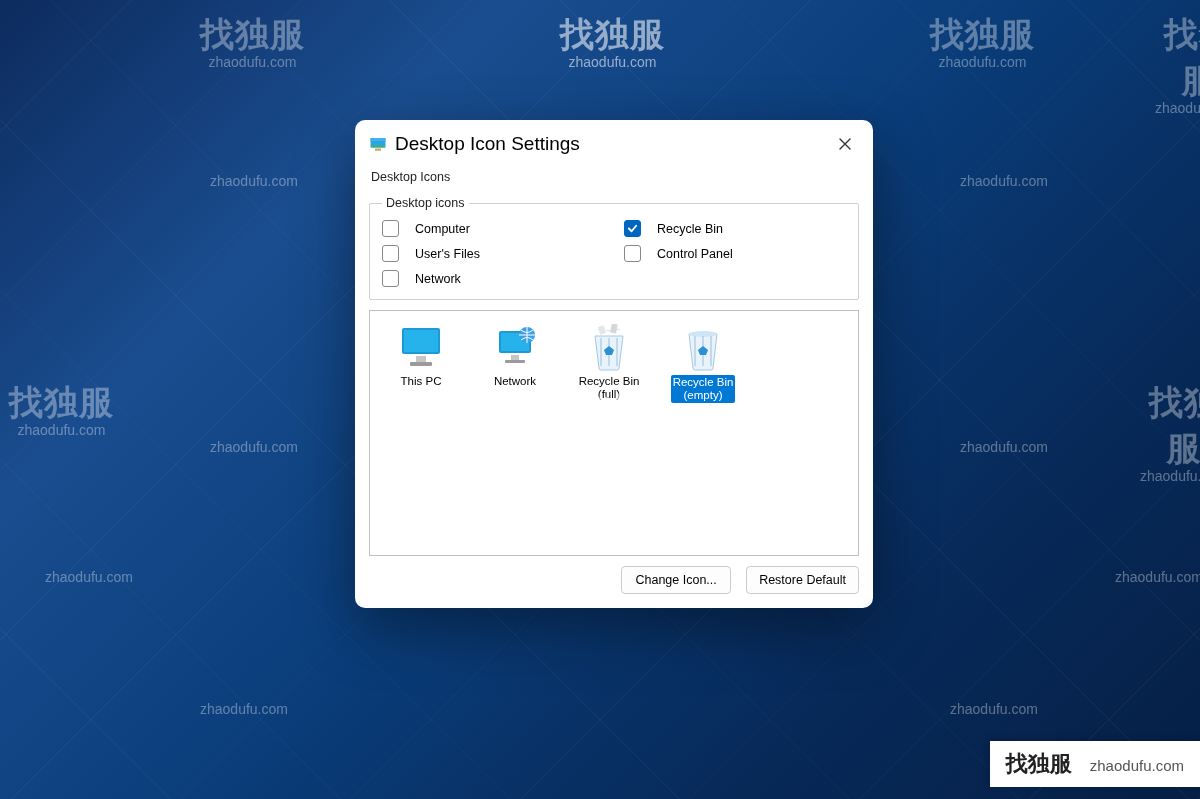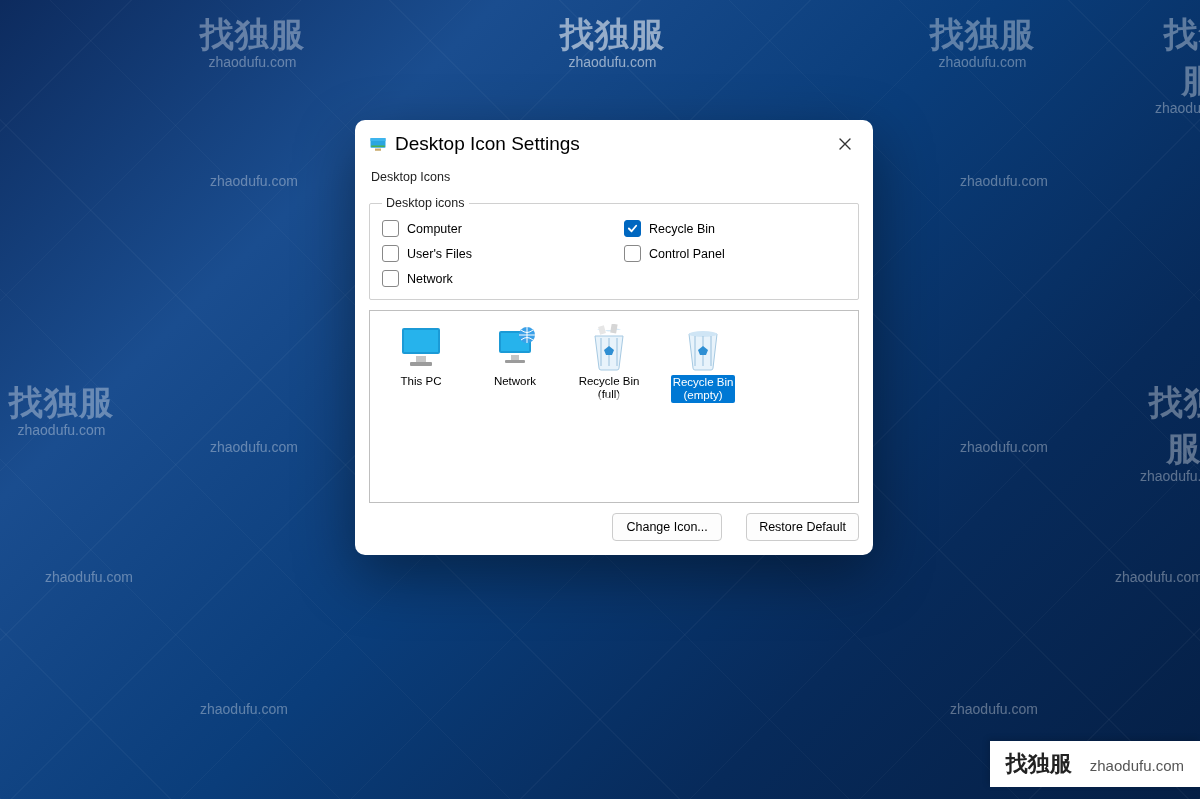--- a/index.html
+++ b/index.html
@@ -64,41 +64,41 @@
 
   fieldset.group {
     border:1px solid #d0d0d0;
     border-radius:2px;
     padding:10px 12px 12px 12px;
     margin:0 0 10px 0;
   }
   fieldset.group legend { padding:0 4px; font-size:12.5px; color:#222; }
 
   .check-grid { display:grid; grid-template-columns:1fr 1fr; row-gap:8px; column-gap:20px; }
-  .check { display:flex; align-items:center; gap:8px; font-size:12.5px; }
+  .check { display:flex; align-items:center; gap:16px; font-size:12.5px; }
   .cb { width:17px; height:17px; border:1.5px solid #888; border-radius:3px; display:flex; align-items:center; justify-content:center; background:#fff; flex:none; }
   .cb.checked { background:#0067c0; border-color:#0067c0; }
   .cb.checked svg { display:block; }
   .cb svg { display:none; }
 
   .icon-well {
     border:1px solid #bfbfbf;
-    height:193px;
+    height:246px;
     padding:8px 6px;
     display:flex;
     gap:4px;
     align-items:flex-start;
     background:#fff;
   }
   .li { width:90px; text-align:center; cursor:pointer; padding:4px 2px; }
   .li .glyph { height:50px; display:flex; align-items:center; justify-content:center; }
   .li .lbl { font-size:11.5px; line-height:1.15; margin-top:2px; white-space:pre-line; }
   .li.selected .lbl { background:#0078d4; color:#fff; border-radius:2px; padding:1px 2px; display:inline-block; }
 
-  .btn-row { display:flex; gap:24px; justify-content:flex-end; margin-top:10px; }
+  .btn-row { display:flex; gap:15px; justify-content:flex-end; margin-top:10px; }
   .btn { min-width:110px; height:28px; border:1px solid #ccc; background:#fdfdfd; border-radius:4px; font-size:12.5px; cursor:pointer; padding:0 12px; }
 
   .footer-btns { display:flex; gap:6px; justify-content:flex-end; padding:10px 14px 14px 14px; }
   .footer-btns .btn { min-width:92px; }
   .footer-btns .btn.primary { border-color:#0067c0; }
 
   
   .title-ico { width:18px; height:18px; }
 </style>
 </head>

